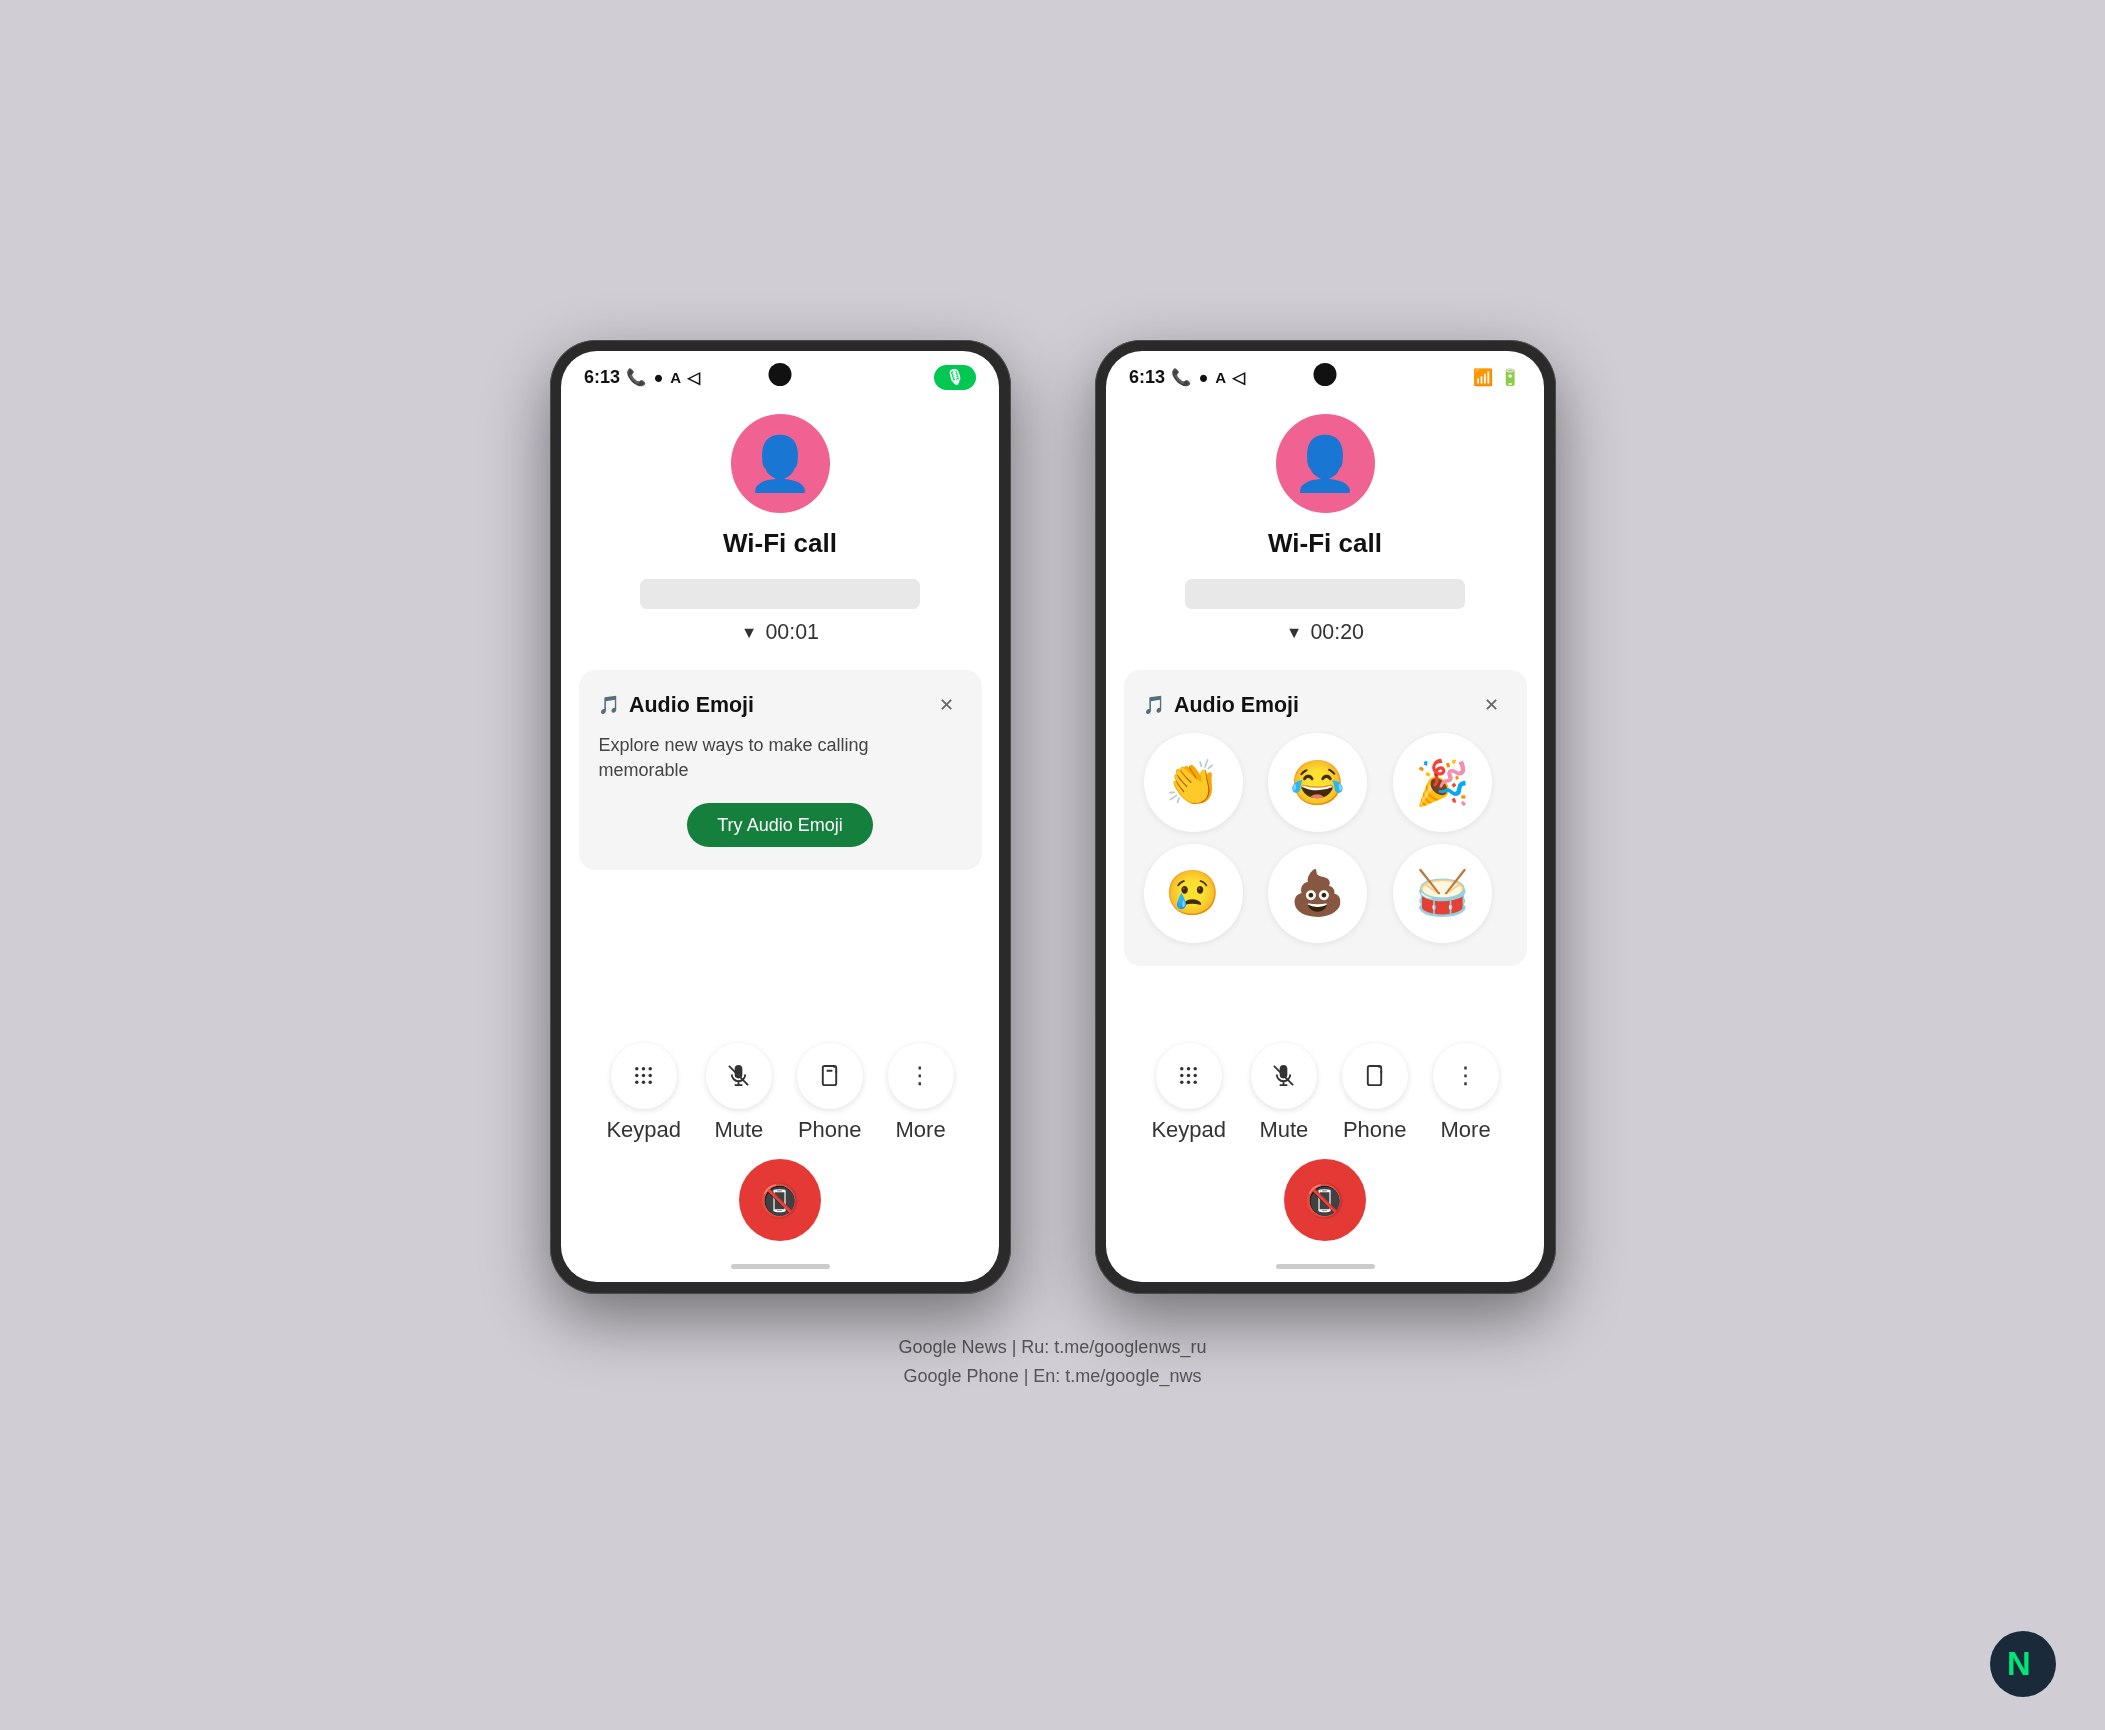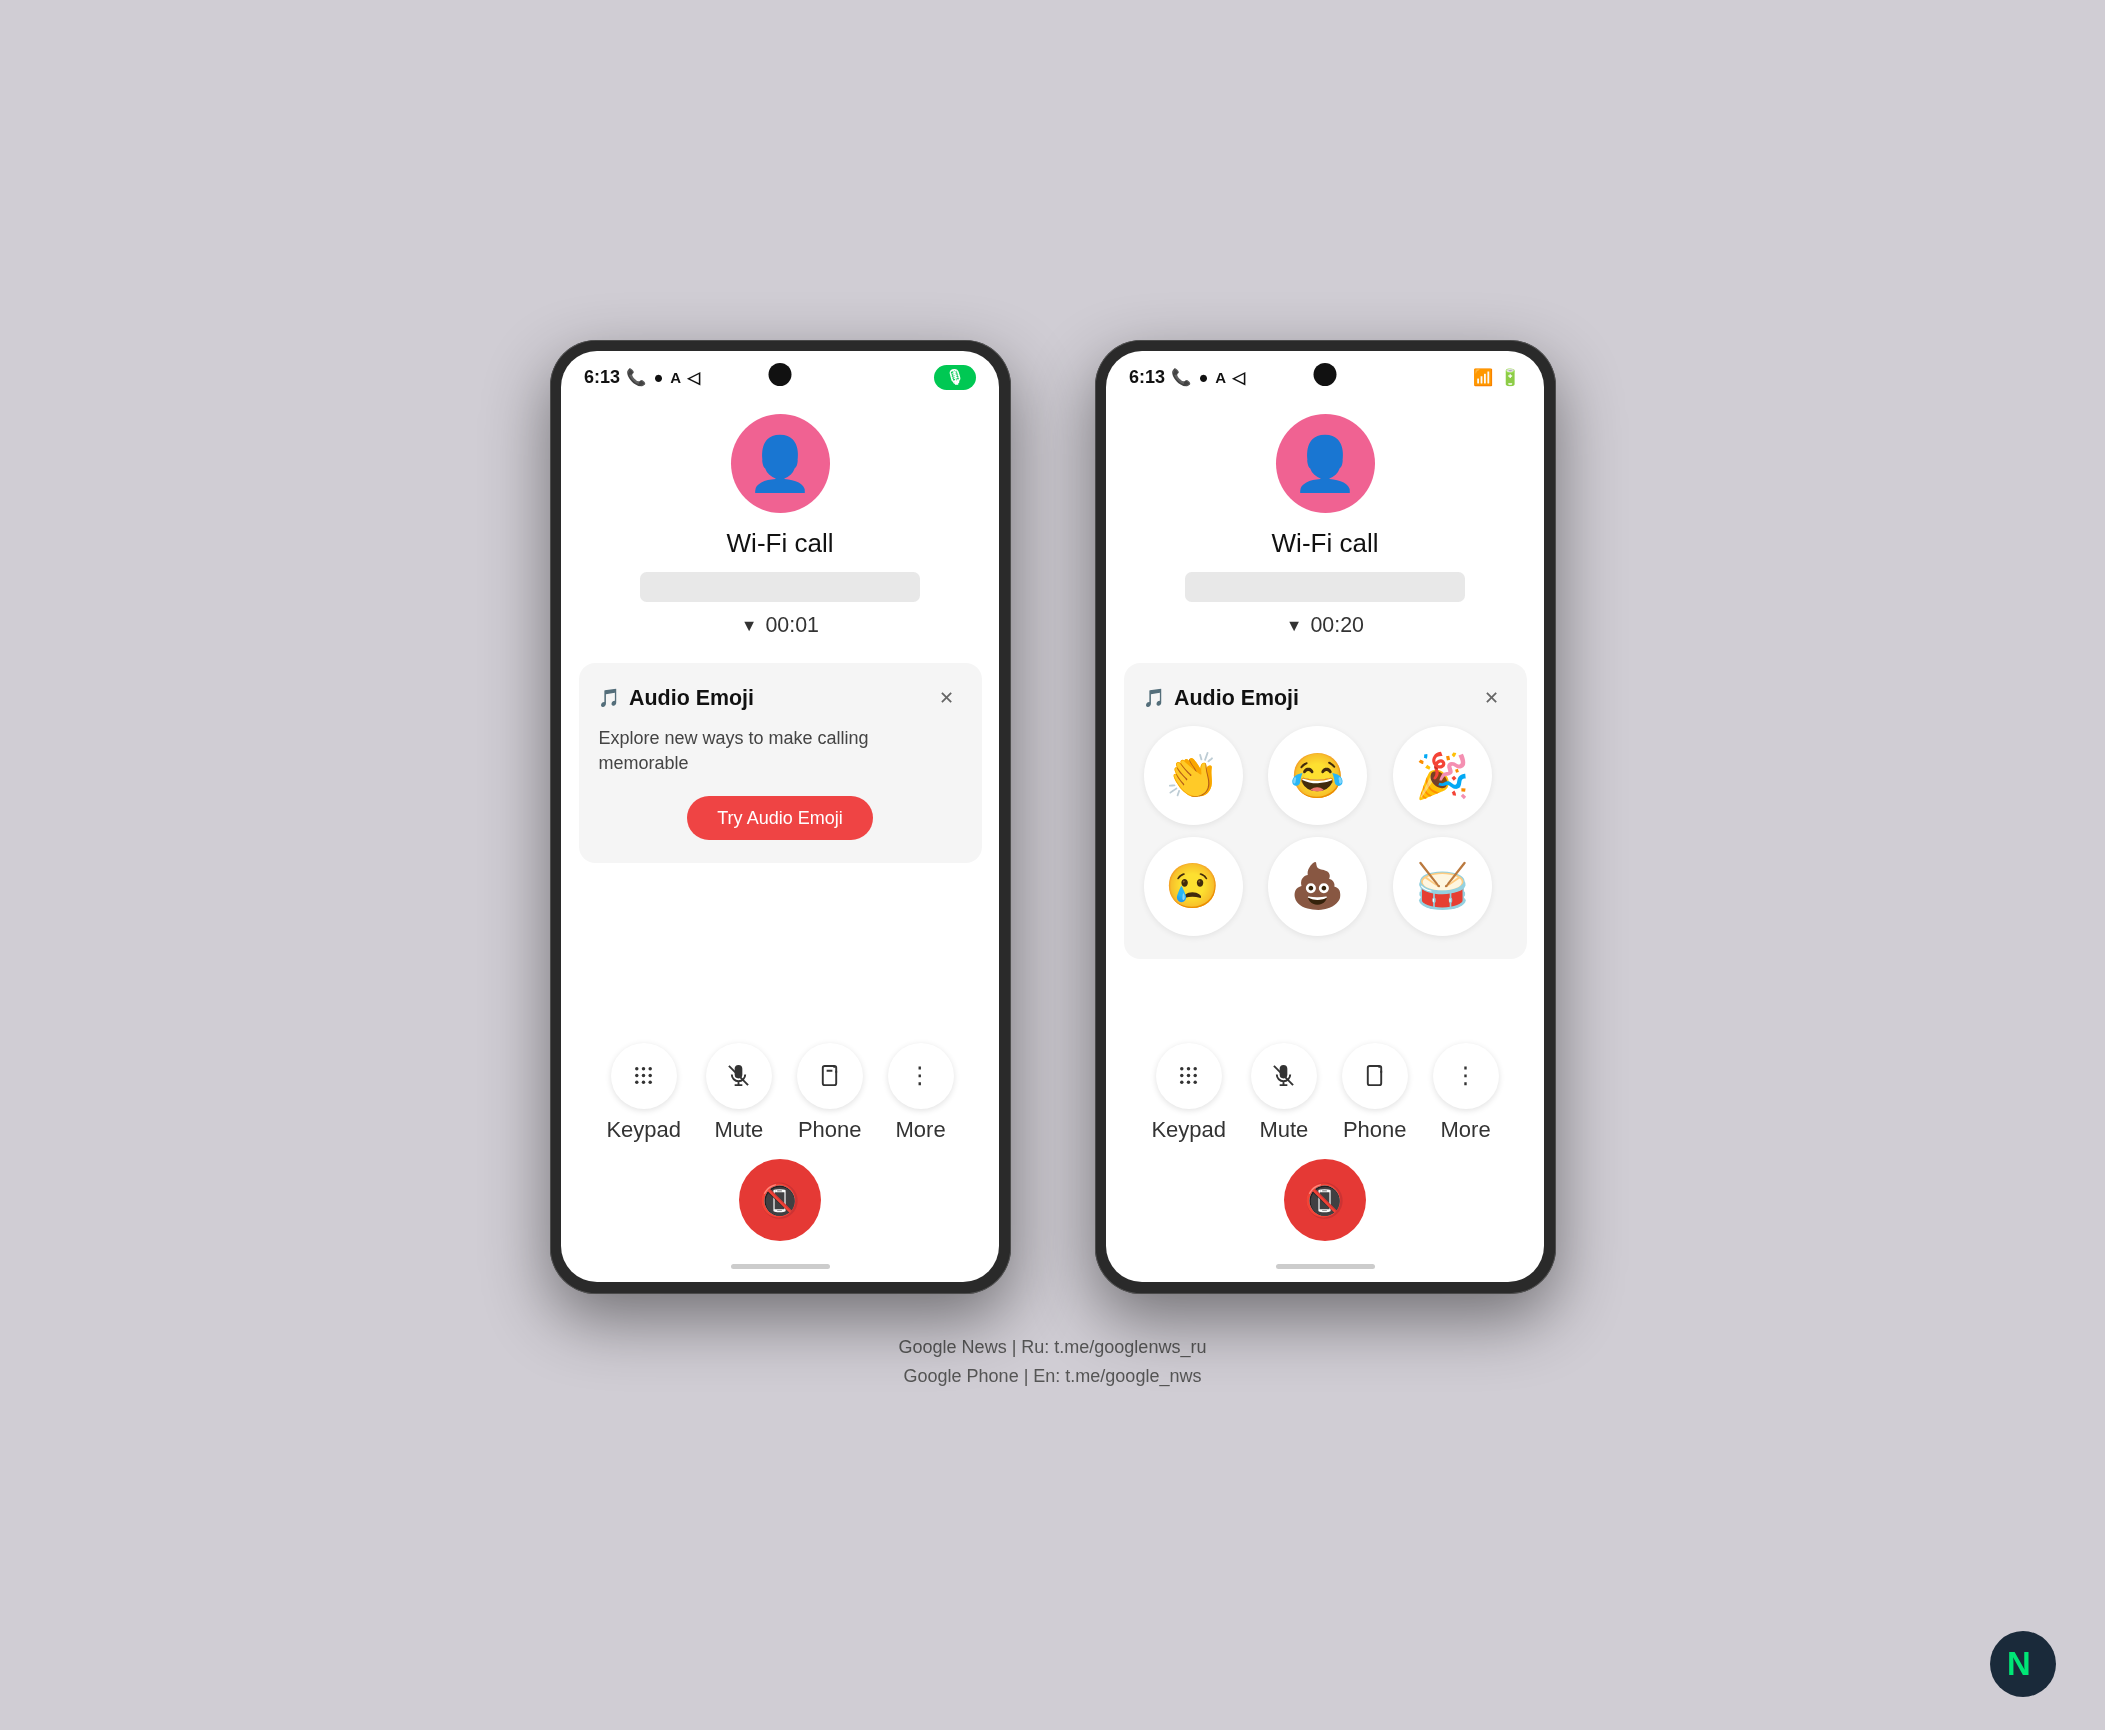--- a/index.html
+++ b/index.html
@@ -128,23 +128,23 @@
     }
 
     .avatar-icon {
       color: white;
       font-size: 53px;
       line-height: 1;
     }
 
     .caller-name {
       font-size: 26px;
-      font-weight: 400;
+      font-weight: 700;
       color: #111;
-      margin-bottom: 13px;
+      margin-bottom: 20px;
     }
 
     .phone-number-bar {
       width: 280px;
       height: 30px;
       background: #e8e8e8;
       border-radius: 6.6px;
       margin-bottom: 11.5px;
     }
 
@@ -201,21 +201,21 @@
     }
 
     .panel-description {
       font-size: 18px;
       color: #444;
       line-height: 1.4;
       margin-bottom: 20px;
     }
 
     .try-btn {
-      background: #ef4444;
+      background: #15803d;
       color: white;
       border: none;
       border-radius: 25px;
       padding: 11.5px 30px;
       font-size: 18px;
       font-weight: 500;
       cursor: pointer;
       display: block;
       margin: 0 auto;
     }

